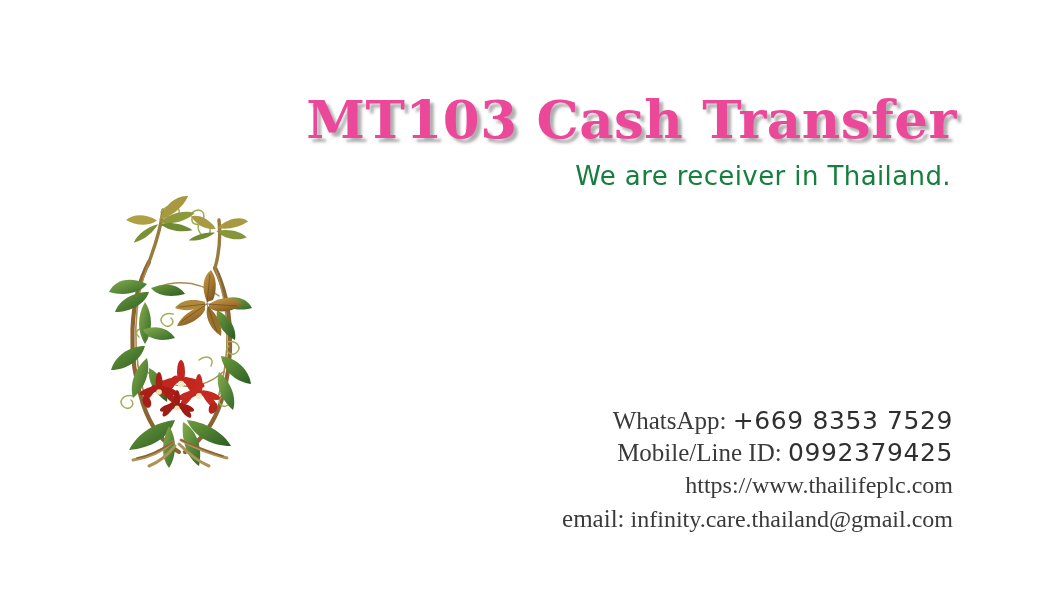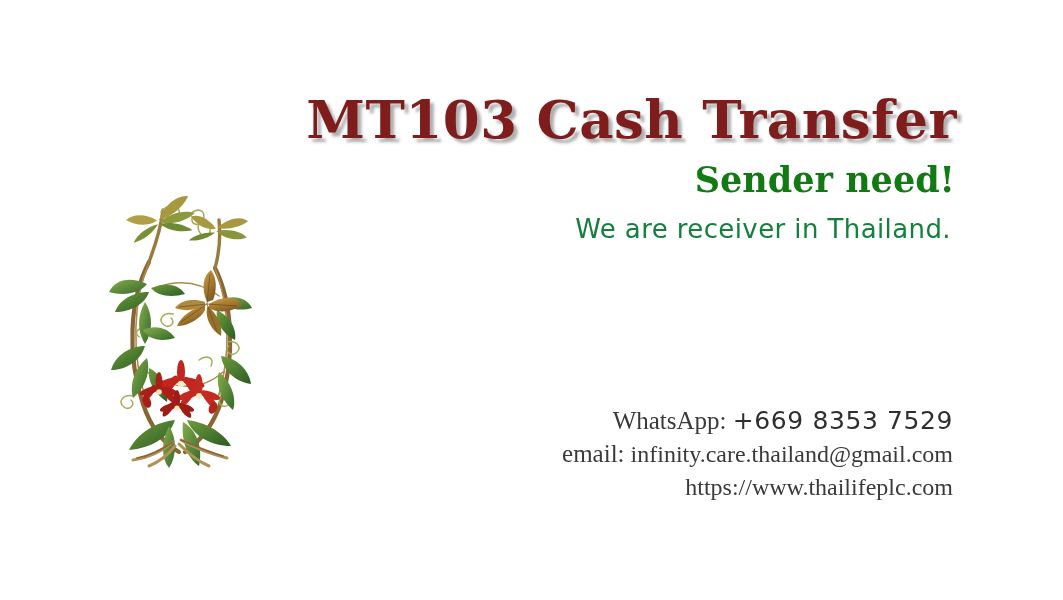--- a/index.html
+++ b/index.html
@@ -44,21 +44,21 @@
     width: 682px;
     text-align: right;
   }
 
   #main-title {
     font-family: "DejaVu Serif", "Liberation Serif", serif;
     font-weight: bold;
     font-size: 53px;
     line-height: 1.04;
     letter-spacing: 0.5px;
-    color: #7f1d1d;
+    color: #ec4899;
     text-shadow: 4px 4px 3px rgba(110,110,110,0.55);
     margin: 0;
     white-space: nowrap;
   }
 
   #subtitle {
     font-family: "DejaVu Serif", "Liberation Serif", serif;
     font-weight: bold;
     font-size: 35px;
     line-height: 1.1;
@@ -281,33 +281,36 @@
         <g stroke="#8a6433" stroke-width="1.6" fill="none" stroke-linecap="round">
           <path d="M78 244 C 92 250, 106 256, 120 260"></path>
           <path d="M70 246 C 58 254, 46 260, 34 262"></path>
         </g>
       </g>
     </svg>
   </div>
 
   <div id="text-column">
     <h1 id="main-title">MT103 Cash Transfer</h1>
-    <div id="subtitle">Sender need!</div>
     <div id="tagline">We are receiver in Thailand.</div>
   </div>
 
   <div id="contact-block">
 
     <div class="contact-line">
       <span class="contact-label">WhatsApp:</span>
       <span class="contact-value-mono">+669 8353 7529</span>
     </div>
 
+    <div class="contact-line">
+      <span class="contact-label">Mobile/Line ID:</span>
+      <span class="contact-value-mono">0992379425</span>
+    </div>
+
+    <div class="contact-line" id="contact-url">https://www.thailifeplc.com</div>
 
     <div class="contact-line" id="contact-email">
       <span class="contact-label">email:</span>
       <span>infinity.care.thailand@gmail.com</span>
     </div>
 
-    <div class="contact-line" id="contact-url">https://www.thailifeplc.com</div>
-
   </div>
 </div>
 
 </body></html>

